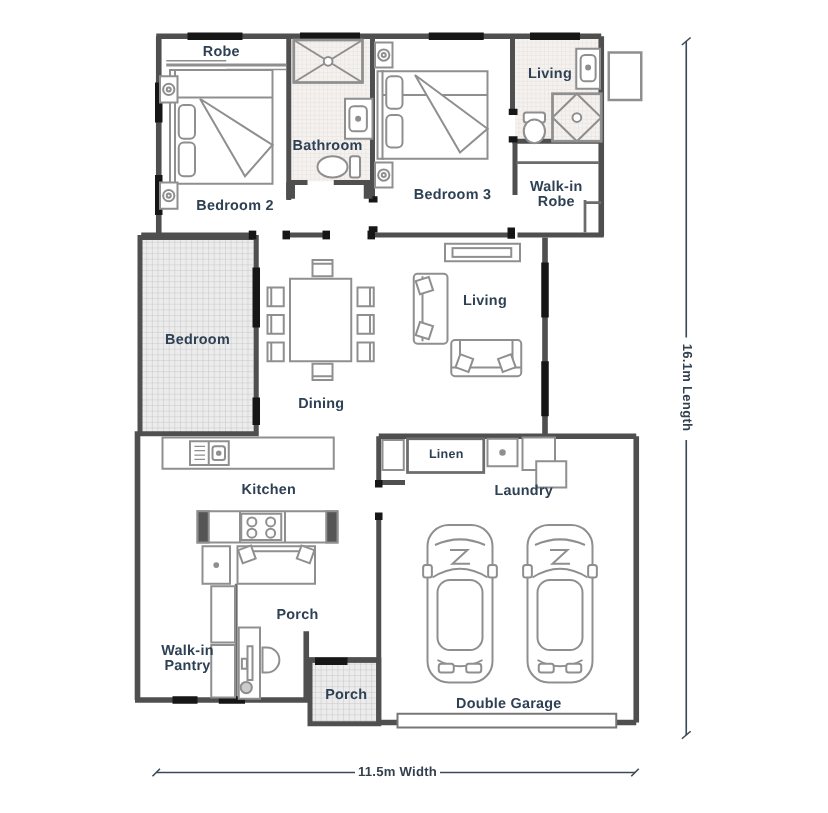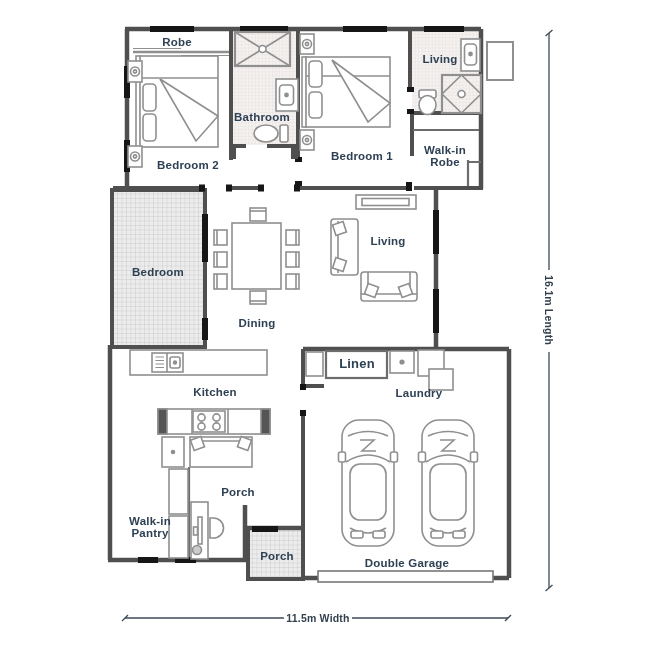--- a/index.html
+++ b/index.html
@@ -2,21 +2,21 @@
 <html><head>
 <meta charset="utf-8">
 <style>
   html,body{margin:0;padding:0;background:#ffffff;}
   .stage{position:relative;width:578px;height:650px;background:#ffffff;overflow:hidden;
          font-family:"Liberation Sans",sans-serif;}
   .plan-svg{position:absolute;left:0;top:0;}
   .lbl{position:absolute;transform:translate(-50%,-50%);color:#2e4154;
        font-weight:bold;font-size:11.5px;letter-spacing:.2px;white-space:nowrap;
        text-align:center;line-height:12px;}
-  .lbl.small{font-size:13px;text-align:center;}
+  .lbl.small{font-size:10px;text-align:center;}
   .lbl.dim{font-size:10.5px;color:#33414f;}
   .lbl.rot{transform:translate(-50%,-50%) rotate(90deg);}
 </style>
 </head>
 <body>
 
 <div class="stage">
 
 <svg class="plan-svg" width="662" height="650" viewBox="0 0 662 650">
   <defs>
@@ -318,21 +318,21 @@
     <path d="M352,618 H508"></path>
     <path d="M122,621 L128,615"></path>
     <path d="M505,621 L511,615"></path>
   </g>
 </svg>
 
 <div class="lbl" style="left:177px;top:42px">Robe</div>
 <div class="lbl" style="left:440px;top:59px">Living</div>
 <div class="lbl" style="left:262px;top:117px">Bathroom</div>
 <div class="lbl" style="left:188px;top:165px">Bedroom 2</div>
-<div class="lbl" style="left:362px;top:156px">Bedroom 1</div>
+<div class="lbl" style="left:362px;top:156px">Bedroom 3</div>
 <div class="lbl" style="left:445px;top:156px">
   <span>Walk-in</span><br>
   <span>Robe</span>
 </div>
 <div class="lbl" style="left:158px;top:272px">Bedroom</div>
 <div class="lbl" style="left:388px;top:241px">Living</div>
 <div class="lbl" style="left:257px;top:323px">Dining</div>
 <div class="lbl" style="left:215px;top:392px">Kitchen</div>
 <div class="lbl small" style="left:357px;top:364px">Linen</div>
 <div class="lbl" style="left:419px;top:393px">Laundry</div>

